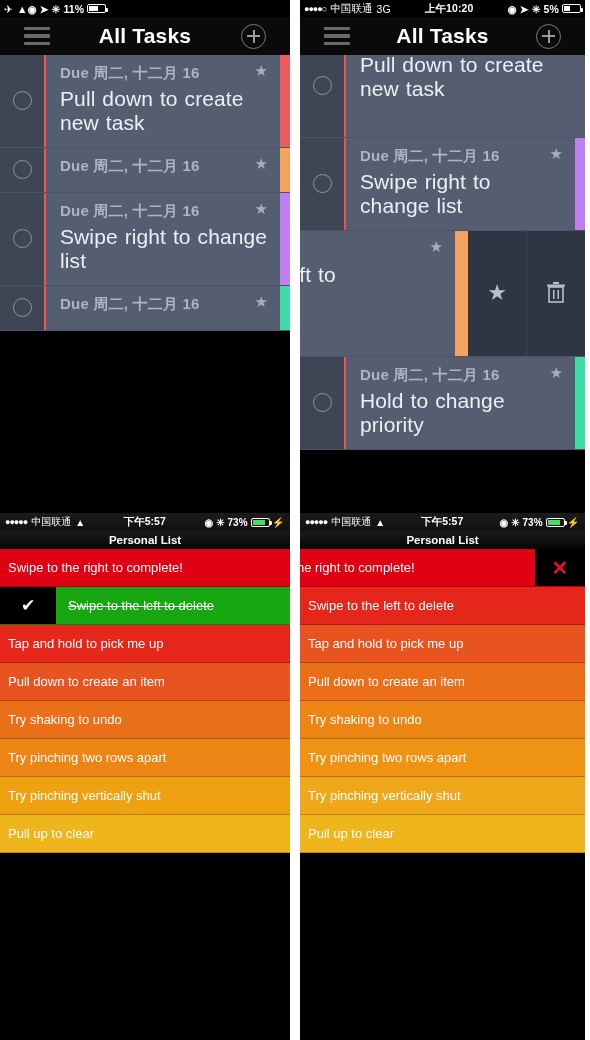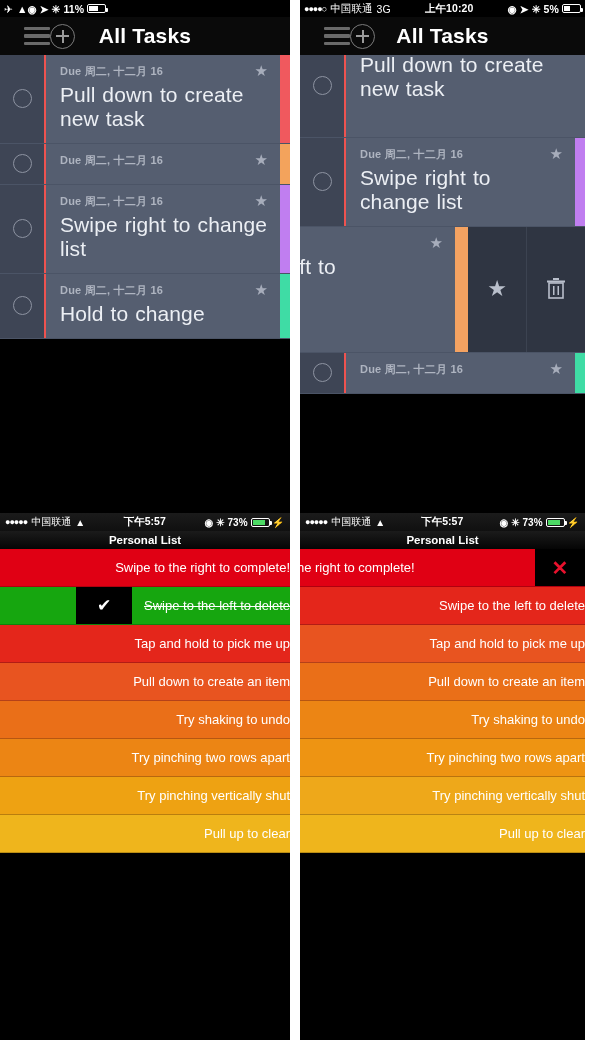--- a/index.html
+++ b/index.html
@@ -38,21 +38,21 @@
     position:relative; display:inline-block;
   }
   .batt::after{
     content:""; position:absolute; right:-3px; top:2.5px;
     width:2px; height:4px; background:#fff; border-radius:0 1px 1px 0;
   }
   .batt .fill{ position:absolute; left:1px; top:1px; bottom:1px; background:#fff; }
 
   .navbar{
     height:38px; background:#0a0a0a;
-    display:flex; align-items:center; justify-content:flex-start;
+    display:flex; align-items:center; justify-content:space-between;
     padding:0 24px; position:relative;
   }
   .navtitle{
     position:absolute; left:0; right:0; text-align:center;
     color:#fff; font-size:21px; font-weight:bold; letter-spacing:.2px;
   }
   .hamburger{ width:26px; display:flex; flex-direction:column; gap:4px; z-index:2; }
   .hamburger i{ display:block; height:3.5px; background:#6a6a6a; border-radius:1px; }
   .plusbtn{
     width:25px; height:25px; border-radius:50%; border:1.6px solid #7a7a7a;
@@ -73,21 +73,21 @@
     width:46px; flex:0 0 46px; background:#3e4555;
     display:flex; align-items:center; justify-content:center;
     border-right:2px solid #ef5350;
   }
   .circle{
     width:19px; height:19px; border-radius:50%;
     border:1.5px solid #8d93a1;
   }
   .task-body{ flex:1; padding:9px 10px 12px 14px; position:relative; min-width:0; }
   .task-due{
-    font-size:11px; color:#aeb4c0; font-weight:bold; letter-spacing:.2px;
+    font-size:15px; color:#aeb4c0; font-weight:bold; letter-spacing:.2px;
     margin-bottom:4px;
   }
   .star{ position:absolute; right:12px; top:8px; color:#a7adbb; font-size:15px; line-height:1; }
   .task-title{
     font-size:21px; color:#eceff4; font-weight:300;
     line-height:1.14; letter-spacing:.1px; word-spacing:1px;
   }
   .task-strip{ width:10px; flex:0 0 10px; }
 
   
@@ -116,21 +116,21 @@
     height:18px; color:#fff; text-align:center;
     font-size:11.5px; font-weight:bold;
     background:linear-gradient(#1b1b1b,#050505);
     line-height:18px;
   }
   .b-list{ position:relative; background:#000; height:calc(100% - 36px); }
   .b-row{
     height:38px; display:flex; align-items:center;
     color:#fff; font-size:13px; padding-left:8px;
     border-bottom:1px solid rgba(0,0,0,.22);
-    position:relative; overflow:hidden;justify-content:flex-end;
+    position:relative; overflow:hidden;
   }
   .b-row .txt{ white-space:nowrap; }
   .b-row.done{ padding-left:0; background:#16a60f; }
   .b-row.done .tickzone{
     width:56px; flex:0 0 56px; height:100%; background:#000;
     display:flex; align-items:center; justify-content:center;
     color:#fff; font-size:17px;
   }
   .b-row.done .txt{
     margin-left:12px; text-decoration:line-through; text-decoration-thickness:1px;
@@ -217,21 +217,20 @@
           <div class="task-strip" style="background:#c07ef0"></div>
         </div>
 
         <div class="task">
           <div class="task-check">
               <div class="circle"></div>
             </div>
           <div class="task-body">
             <div class="task-due">Due 周二, 十二月 16</div>
             <div class="star">★</div>
-            <div class="task-title">Hold to change</div>
           </div>
           <div class="task-strip" style="background:#3fdca5"></div>
         </div>
 
       </div>
     </div>
   </div>
 
   <div class="panel">
     <div class="dark-phone right">
@@ -309,20 +308,21 @@
           </div>
         </div>
 
         <div class="task">
           <div class="task-check">
               <div class="circle"></div>
             </div>
           <div class="task-body">
             <div class="task-due">Due 周二, 十二月 16</div>
             <div class="star">★</div>
+            <div class="task-title">Hold to change priority</div>
           </div>
           <div class="task-strip" style="background:#3fdca5"></div>
         </div>
 
       </div>
     </div>
   </div>
 
   <div class="panel">
     <div class="bright-phone">

